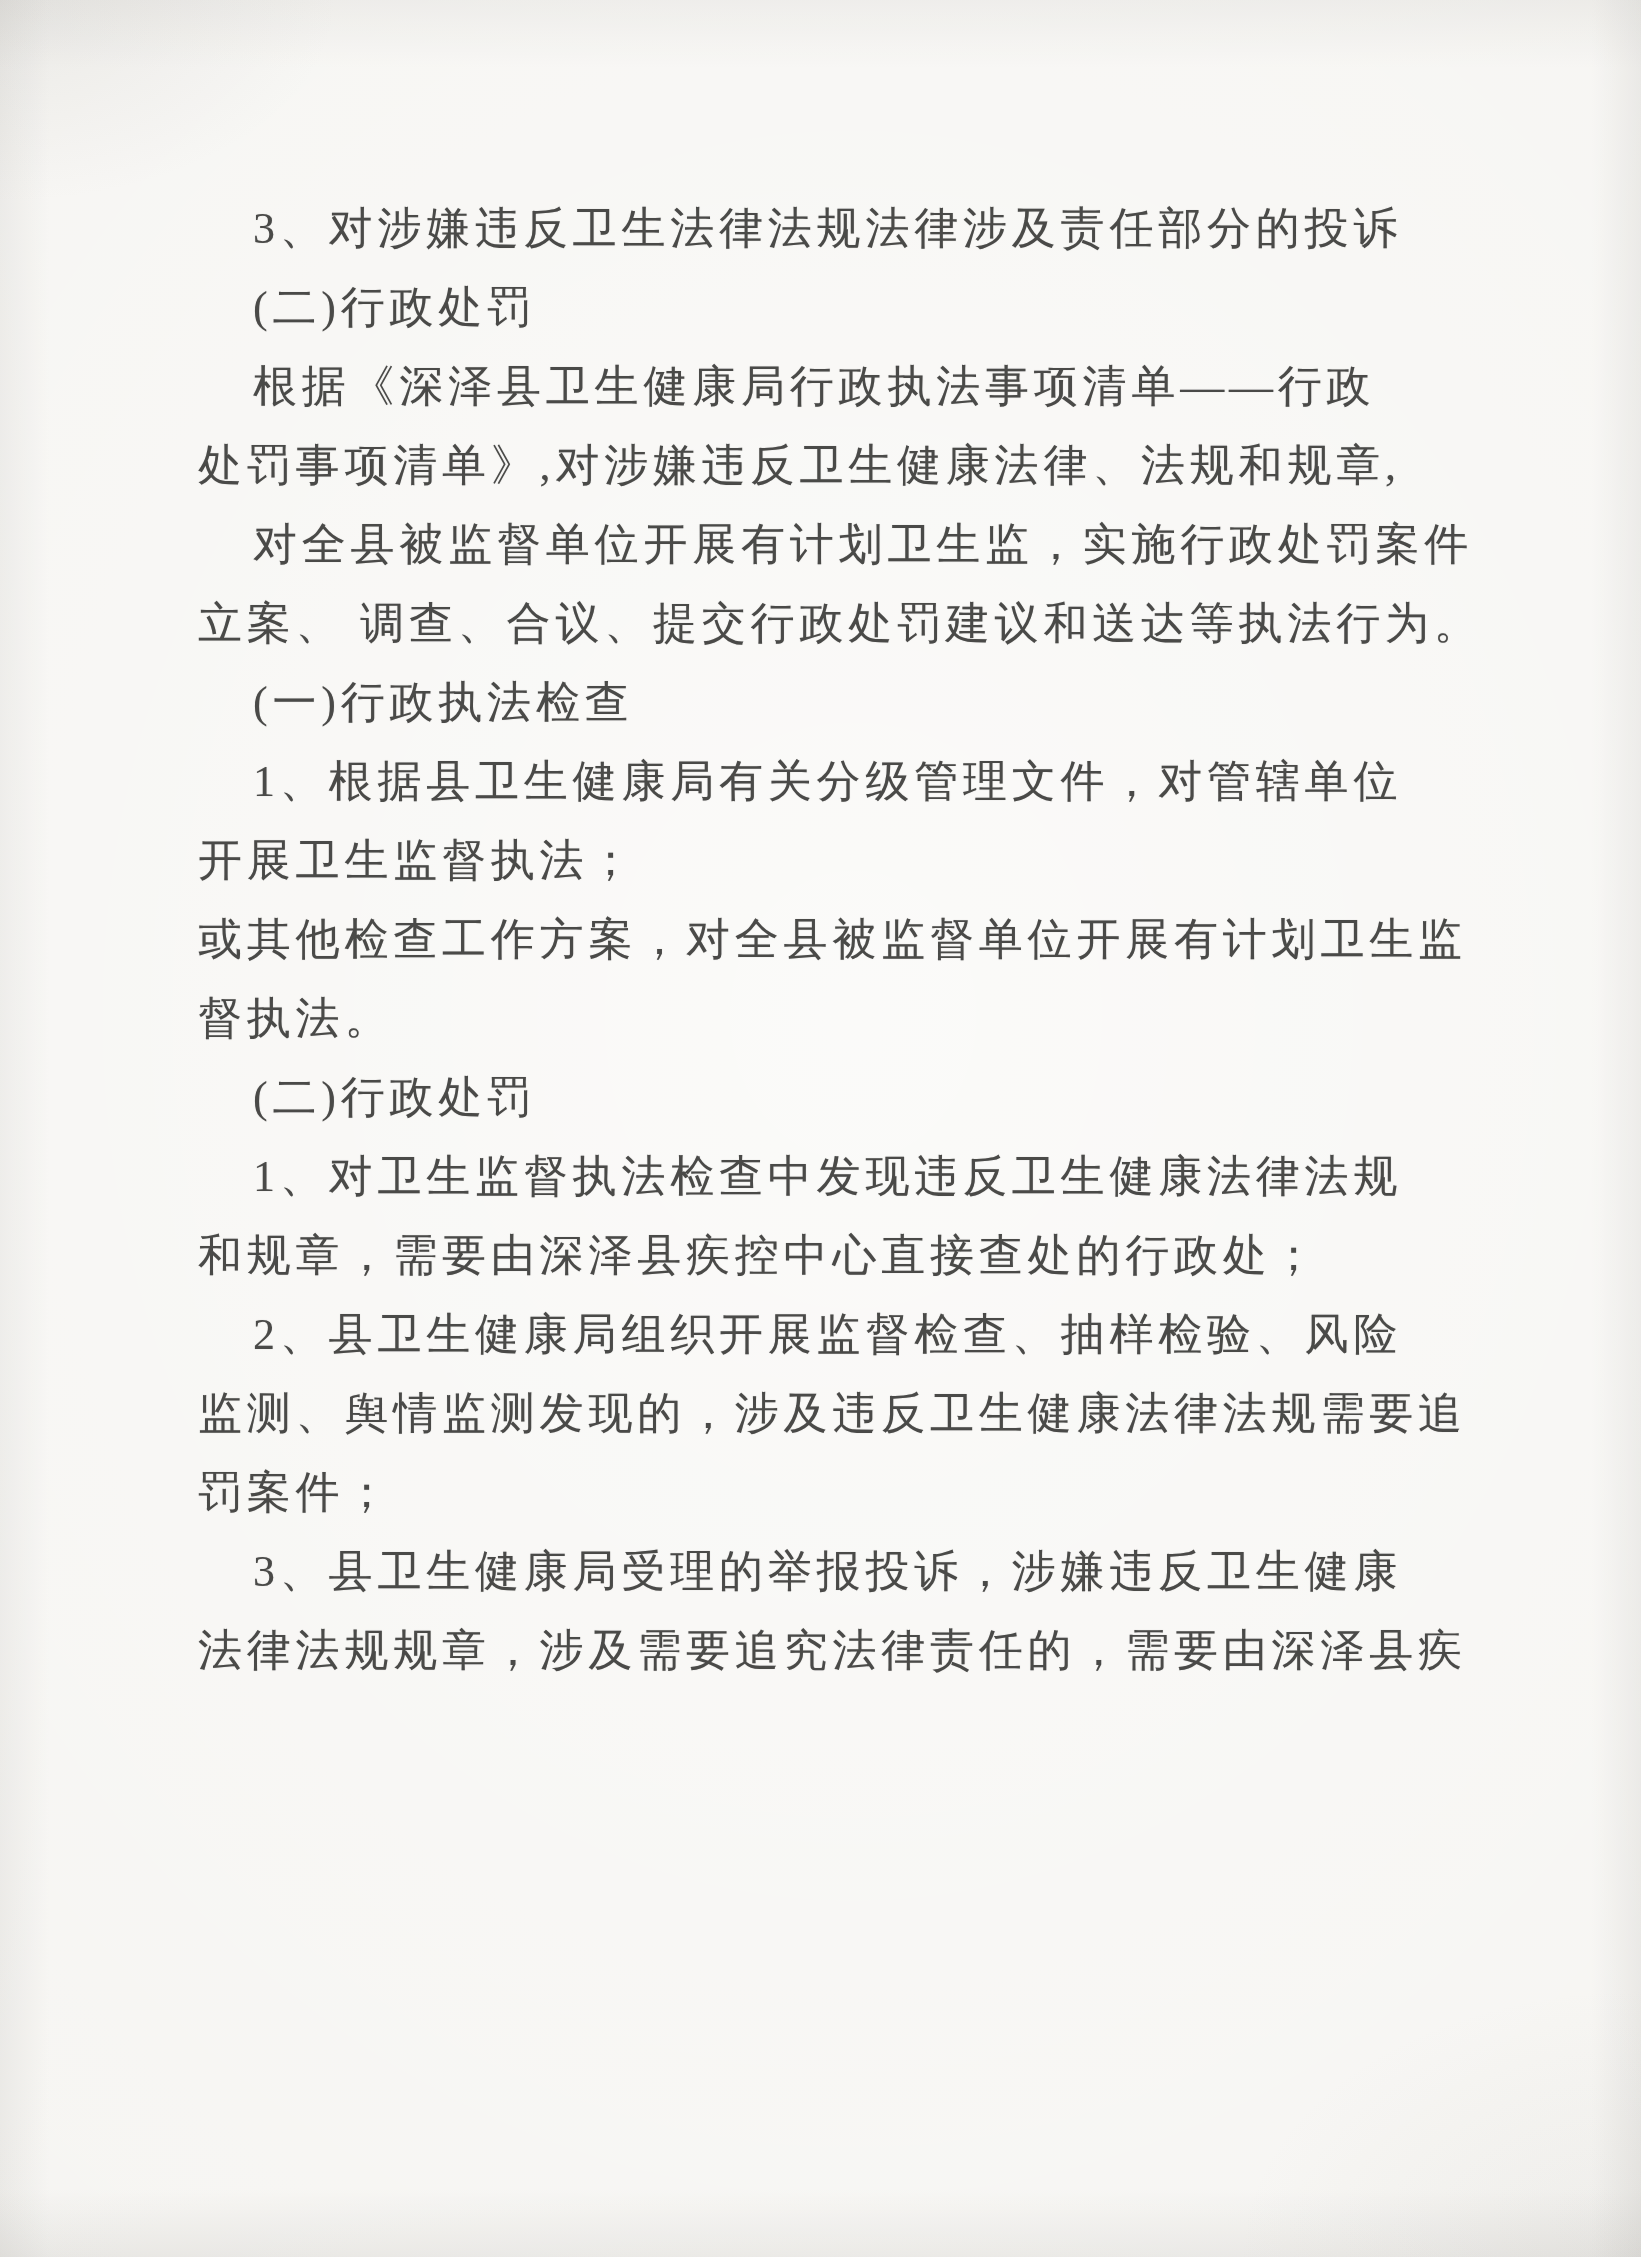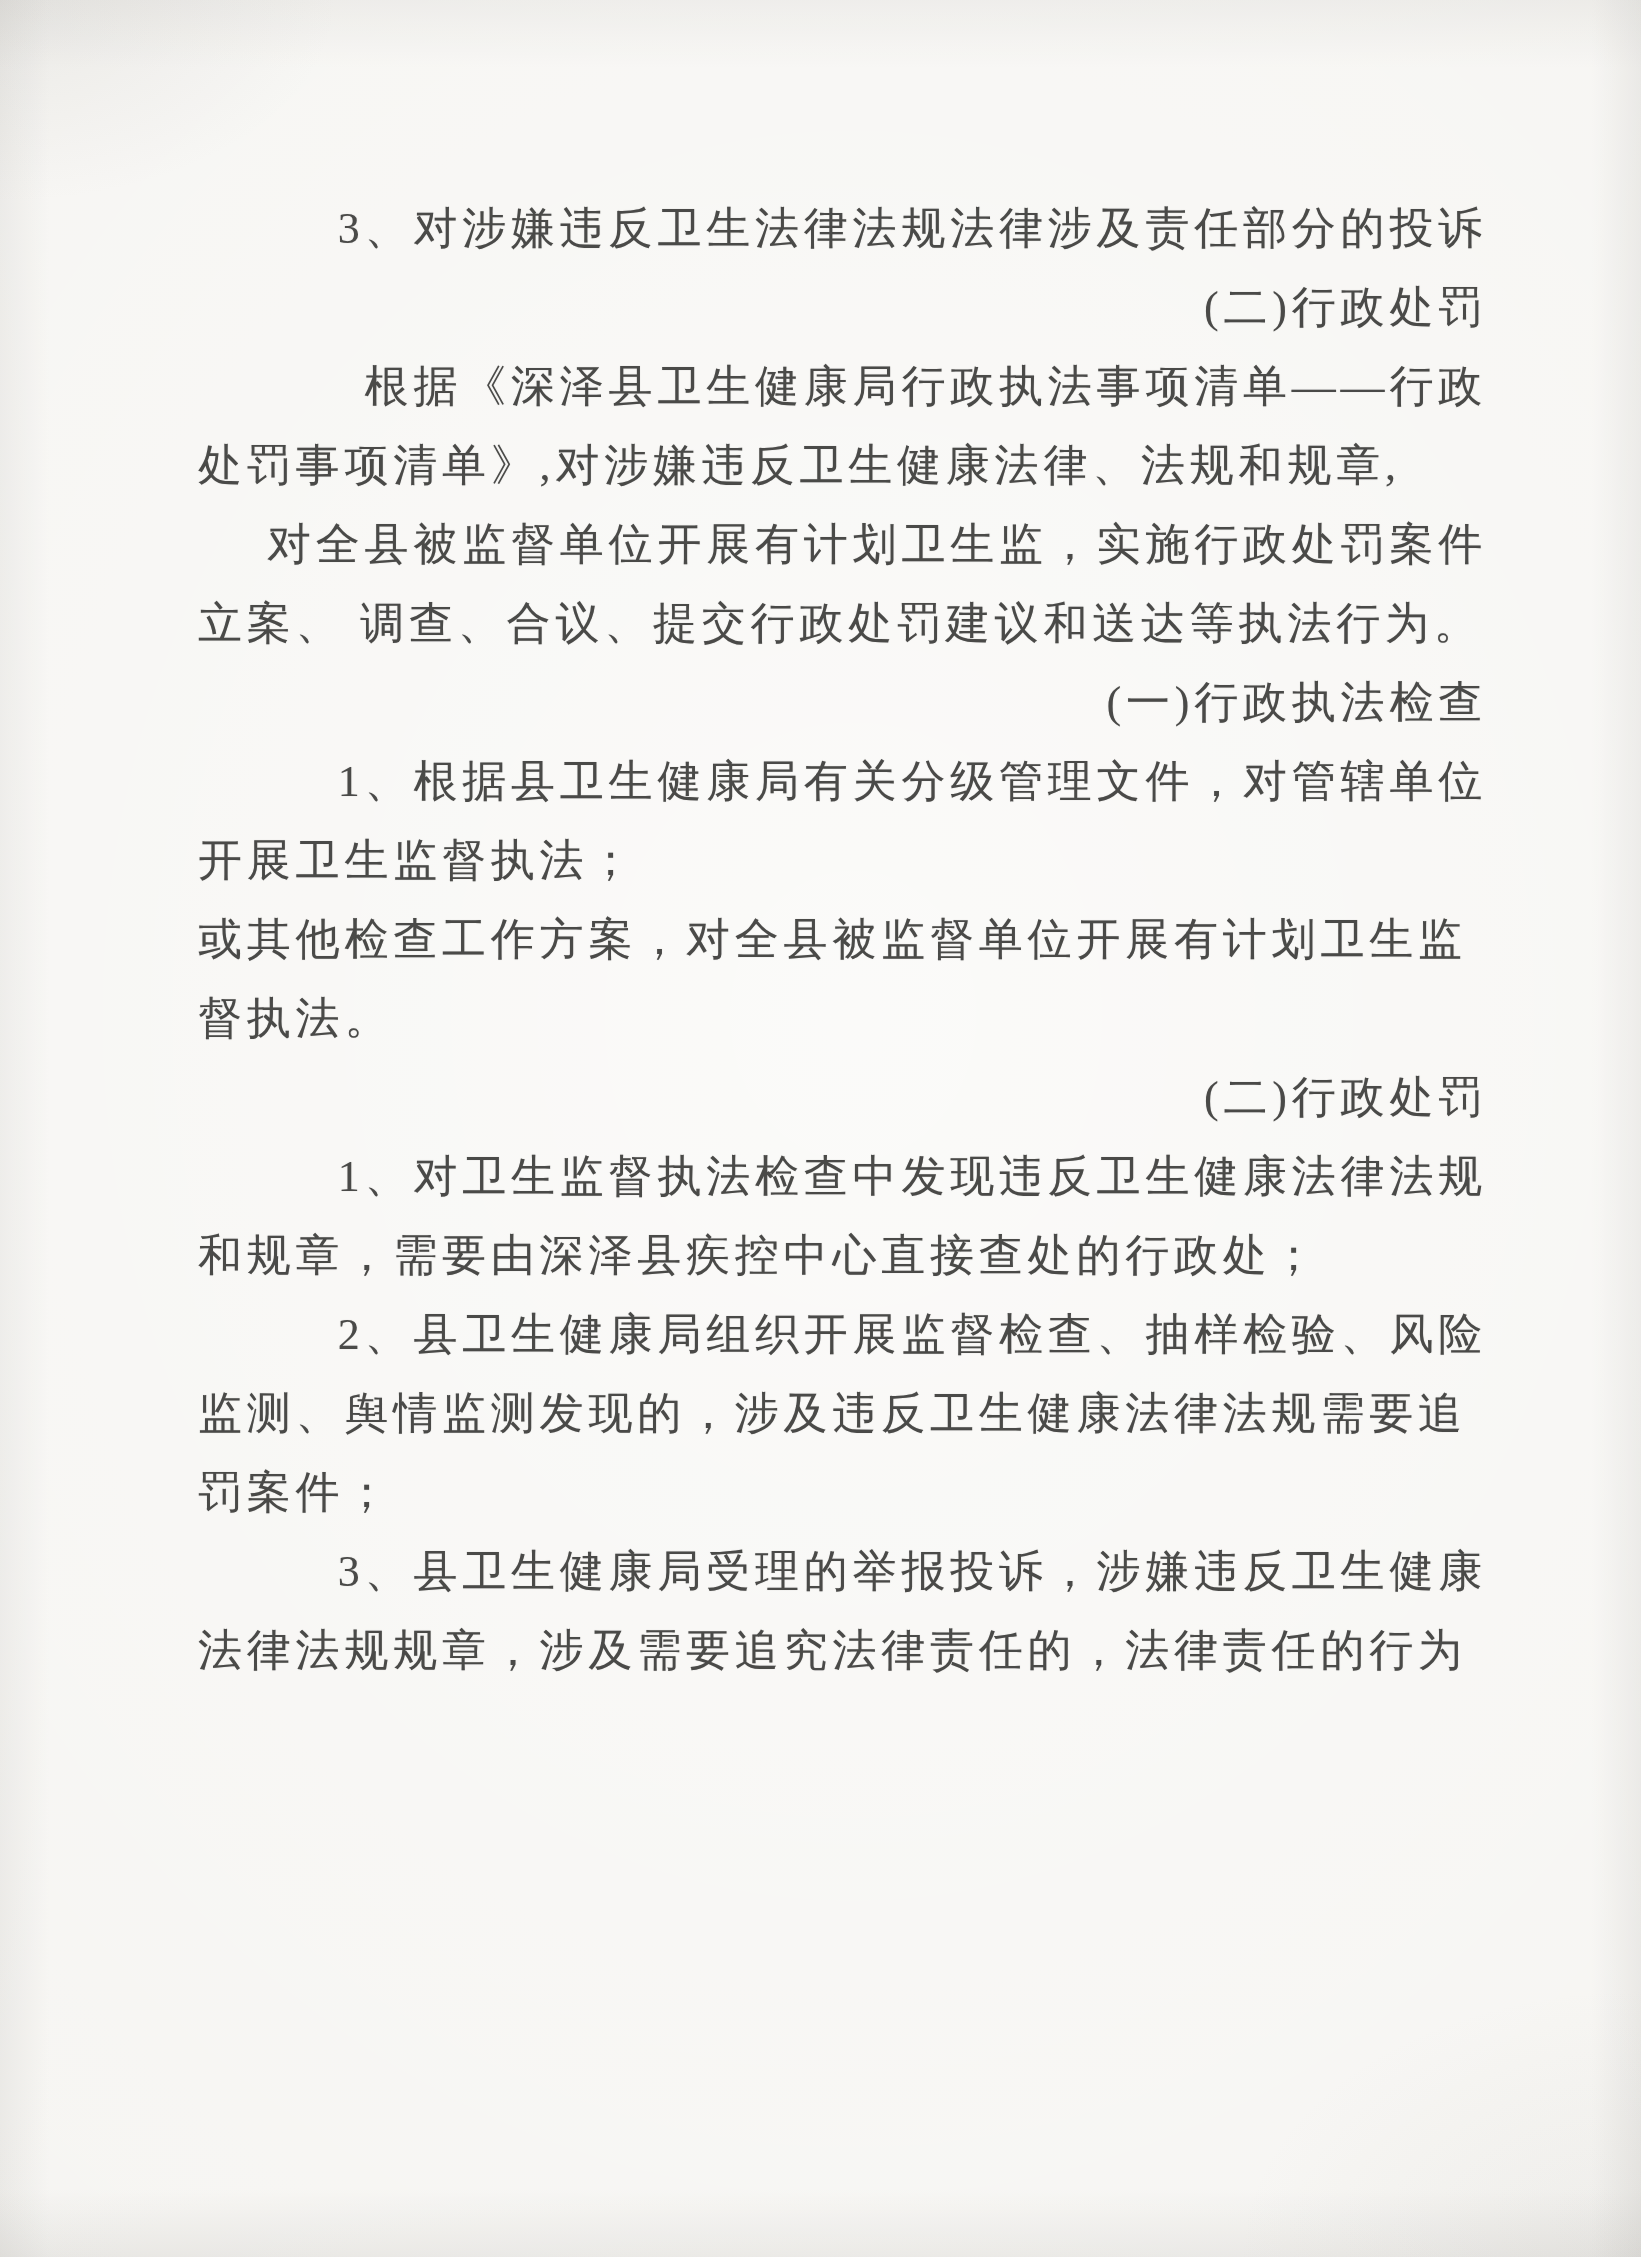--- a/index.html
+++ b/index.html
@@ -43,21 +43,20 @@
     height: 79px;
     line-height: 79px;
     font-size: 44px;
     letter-spacing: 4.8px;
     color: #4a4a48;
     white-space: nowrap;
     text-shadow: 0 0 1px rgba(90,90,88,0.35);
   }
   .line.indent {
     padding-left: 55px;
-    text-align: right;
   }
   .line.bold {
     font-family: "Liberation Sans", sans-serif;
     font-weight: 700;
     color: #353535;
     text-shadow: 0 0 1px rgba(40,40,40,0.5);
   }
 </style>
 </head>
 <body>
@@ -75,16 +74,16 @@
       <div class="line">开展卫生监督执法；</div>
       <div class="line">或其他检查工作方案，对全县被监督单位开展有计划卫生监</div>
       <div class="line">督执法。</div>
       <div class="line indent">(二)行政处罚</div>
       <div class="line indent">1、对卫生监督执法检查中发现违反卫生健康法律法规</div>
       <div class="line">和规章，需要由深泽县疾控中心直接查处的行政处；</div>
       <div class="line indent">2、县卫生健康局组织开展监督检查、抽样检验、风险</div>
       <div class="line">监测、舆情监测发现的，涉及违反卫生健康法律法规需要追</div>
       <div class="line">罚案件；</div>
       <div class="line indent">3、县卫生健康局受理的举报投诉，涉嫌违反卫生健康</div>
-      <div class="line">法律法规规章，涉及需要追究法律责任的，法律责任的行为</div>
+      <div class="line">法律法规规章，涉及需要追究法律责任的，需要由深泽县疾</div>
     </div>
 </div>
 
 
 </body></html>

